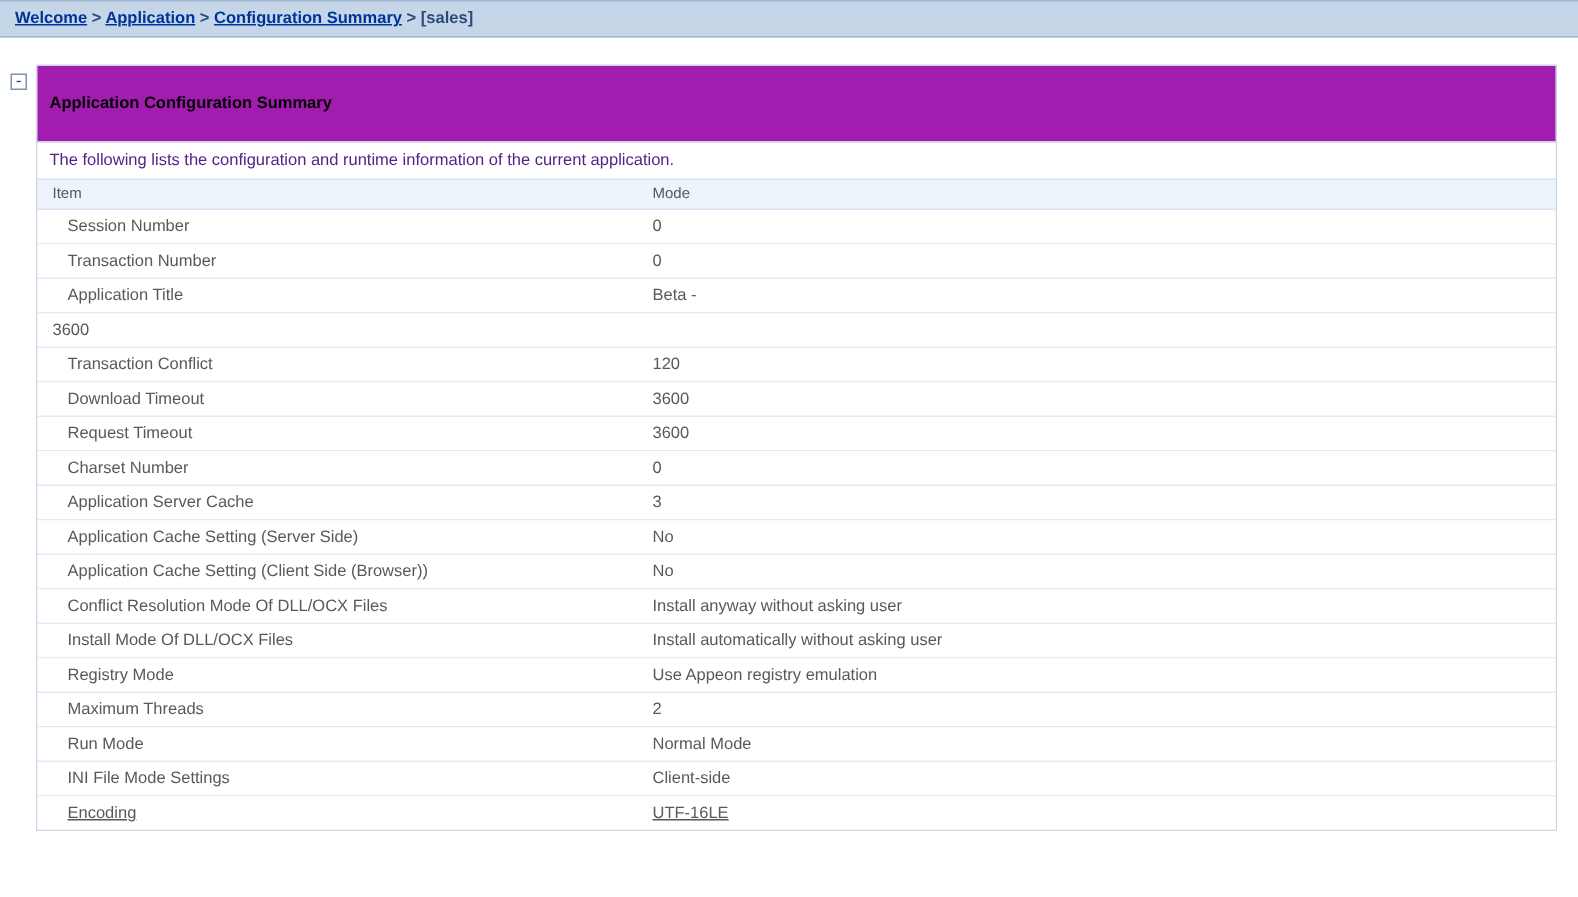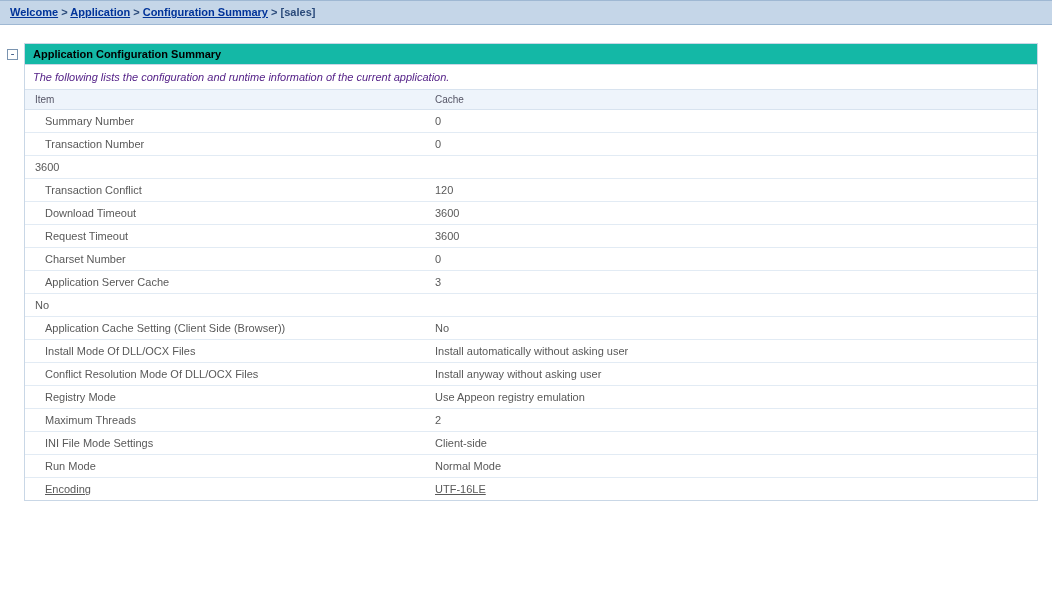--- a/index.html
+++ b/index.html
@@ -44,33 +44,32 @@
     text-align: center;
     color: #2a4a7a;
     cursor: pointer;
     font-family: monospace;
   }
   .panel {
     margin-left: 16px;
     border: 1px solid #c9d7e6;
   }
   .panel-title {
-    background: #14b8a6;
+    background: #a21caf;
     color: #000;
     font-weight: bold;
     font-size: 11px;
-    padding: 4px 8px;
+    padding: 19px 8px;
     border-bottom: 1px solid #c9d7e6;
   }
   .panel-desc {
     background: #ffffff;
     padding: 6px 8px;
     color: #552288;
     font-size: 11px;
-    font-style: italic;
   }
   .headers {
     display: flex;
     background: #eef4fb;
     border-top: 1px solid #d8e3ef;
     border-bottom: 1px solid #d8e3ef;
     color: #556;
     font-size: 10px;
   }
   .headers .col-item, .headers .col-value {
@@ -109,30 +108,34 @@
 </div>
 
 <div class="content-wrap">
   <div class="collapse-toggle">-</div>
 
   <div class="panel">
     <div class="panel-title">Application Configuration Summary</div>
     <div class="panel-desc">The following lists the configuration and runtime information of the current application.</div>
     <div class="headers">
       <div class="col-item">Item</div>
-      <div class="col-value">Cache</div>
+      <div class="col-value">Mode</div>
     </div>
     <div class="rows-container" id="rows-container">
         <div class="row">
-          <div class="cell-item">Summary Number</div>
+          <div class="cell-item">Session Number</div>
           <div class="cell-value">0</div>
         </div>
         <div class="row">
           <div class="cell-item">Transaction Number</div>
           <div class="cell-value">0</div>
+        </div>
+        <div class="row">
+          <div class="cell-item">Application Title</div>
+          <div class="cell-value">Beta -</div>
         </div>
         <div class="row">
           <div class="cell-value">3600</div>
         </div>
         <div class="row">
           <div class="cell-item">Transaction Conflict</div>
           <div class="cell-value">120</div>
         </div>
         <div class="row">
           <div class="cell-item">Download Timeout</div>
@@ -144,49 +147,50 @@
         </div>
         <div class="row">
           <div class="cell-item">Charset Number</div>
           <div class="cell-value">0</div>
         </div>
         <div class="row">
           <div class="cell-item">Application Server Cache</div>
           <div class="cell-value">3</div>
         </div>
         <div class="row">
+          <div class="cell-item">Application Cache Setting (Server Side)</div>
           <div class="cell-value">No</div>
         </div>
         <div class="row">
           <div class="cell-item">Application Cache Setting (Client Side (Browser))</div>
           <div class="cell-value">No</div>
         </div>
         <div class="row">
+          <div class="cell-item">Conflict Resolution Mode Of DLL/OCX Files</div>
+          <div class="cell-value">Install anyway without asking user</div>
+        </div>
+        <div class="row">
           <div class="cell-item">Install Mode Of DLL/OCX Files</div>
           <div class="cell-value">Install automatically without asking user</div>
-        </div>
-        <div class="row">
-          <div class="cell-item">Conflict Resolution Mode Of DLL/OCX Files</div>
-          <div class="cell-value">Install anyway without asking user</div>
         </div>
         <div class="row">
           <div class="cell-item">Registry Mode</div>
           <div class="cell-value">Use Appeon registry emulation</div>
         </div>
         <div class="row">
           <div class="cell-item">Maximum Threads</div>
           <div class="cell-value">2</div>
         </div>
         <div class="row">
+          <div class="cell-item">Run Mode</div>
+          <div class="cell-value">Normal Mode</div>
+        </div>
+        <div class="row">
           <div class="cell-item">INI File Mode Settings</div>
           <div class="cell-value">Client-side</div>
-        </div>
-        <div class="row">
-          <div class="cell-item">Run Mode</div>
-          <div class="cell-value">Normal Mode</div>
         </div>
         <div class="row">
           <div class="cell-item">Encoding</div>
           <div class="cell-value">UTF-16LE</div>
         </div>
       </div>
   </div>
 </div>
 
 </body></html>

